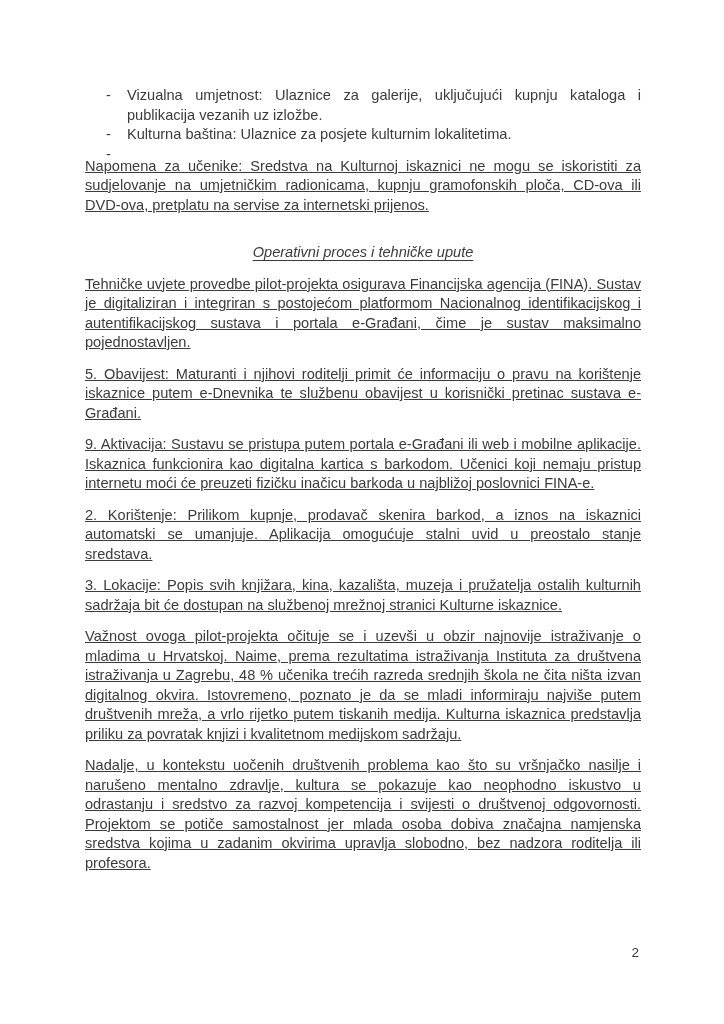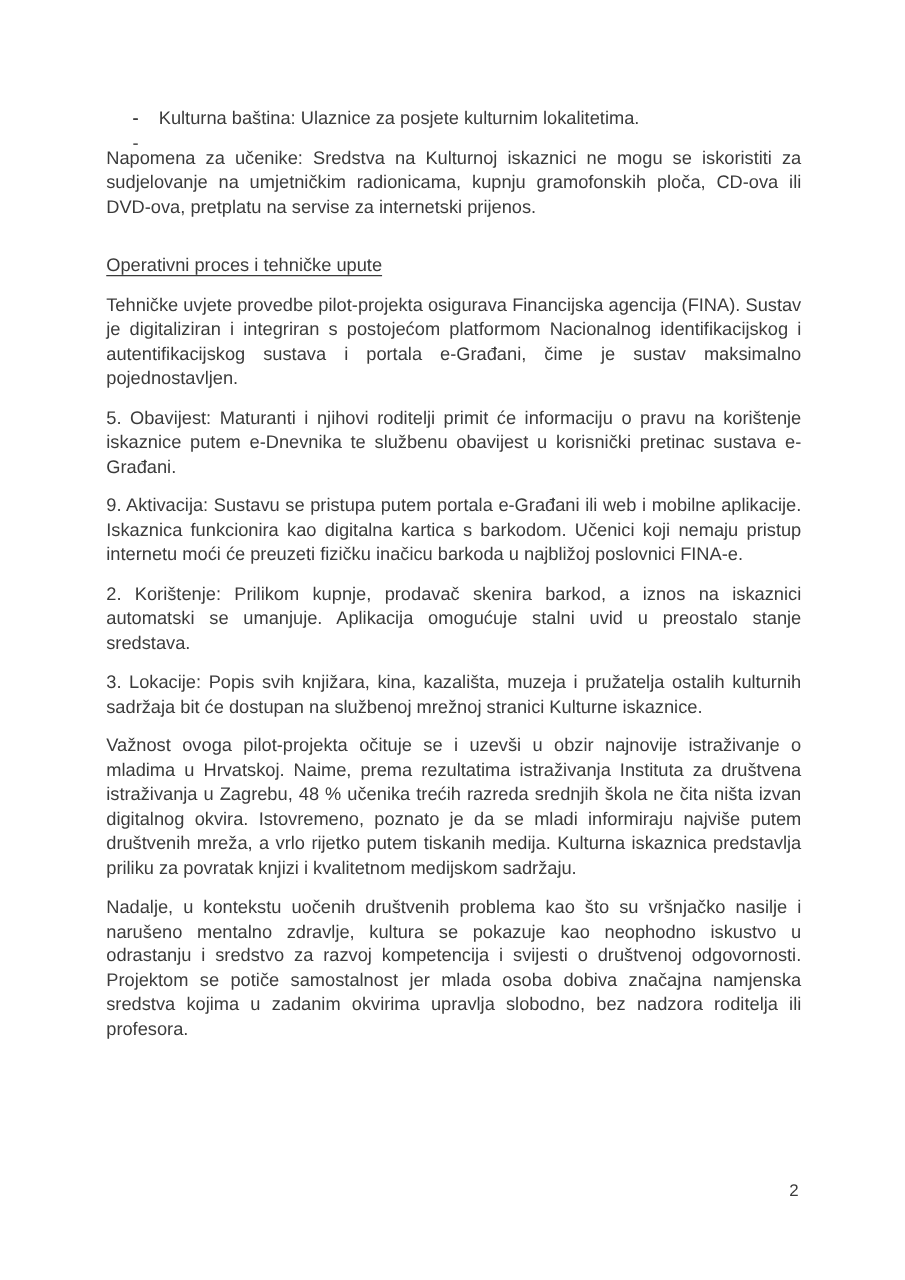--- a/index.html
+++ b/index.html
@@ -24,40 +24,42 @@
   }
   p, li, h2 {
     font-size: 14.6px;
     line-height: 19.5px;
     font-weight: 400;
     color: #3b3b3b;
   }
   .para {
     text-align: justify;
     margin-bottom: 12px;
+    text-decoration: underline;
   }
   .bullet-list {
     list-style: none;
     margin-bottom: 12px;
   }
   .bullet-item {
     position: relative;
     padding-left: 42px;
     text-align: justify;
   }
   .bullet-item .dash {
     position: absolute;
     left: 21px;
     top: 0;
   }
   .section-heading {
     display: block;
     margin-top: 28px;
     margin-bottom: 12px;
-    text-align: left;
+    text-align: center;
+    font-style: italic;
   }
   .section-heading .heading-text {
     text-decoration: underline;
     text-underline-offset: 3px;
     text-decoration-thickness: 1px;
   }
   .page-number {
     position: absolute;
     right: 85px;
     bottom: 62px;
@@ -67,20 +69,21 @@
 </style>
 </head>
 <body>
 
 <div class="page">
   <div class="doc-body">
 
     <ul class="bullet-list">
       <li class="bullet-item">
         <span class="dash">-</span>
+        <span>Vizualna umjetnost: Ulaznice za galerije, uključujući kupnju kataloga i publikacija vezanih uz izložbe.</span>
       </li>
       <li class="bullet-item">
         <span class="dash">-</span>
         <span>Kulturna baština: Ulaznice za posjete kulturnim lokalitetima.</span>
       </li>
       <li class="bullet-item">
         <span class="dash">-</span>
       </li>
     </ul>
 

